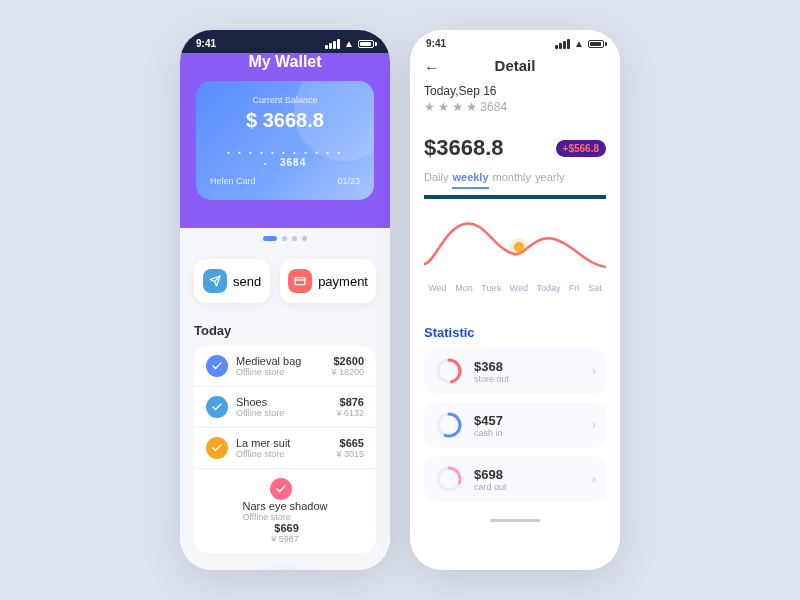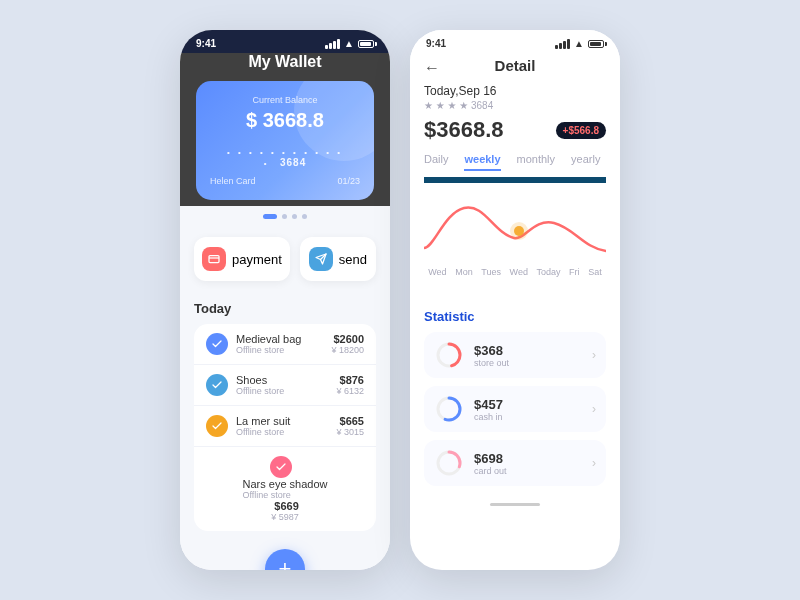--- a/index.html
+++ b/index.html
@@ -91,22 +91,22 @@
       left: 1px;
       top: 1px;
       bottom: 1px;
       width: 80%;
       background: currentColor;
       border-radius: 1px;
     }
 
     
     .wallet-header {
-      background: #404040;
-      padding: 0 16px 6px;
+      background: #8b5cf6;
+      padding: 0 16px 28px;
       color: #fff;
       text-align: center;
     }
     .wallet-title {
       font-size: 16px;
       font-weight: 600;
       padding-bottom: 10px;
     }
     .card-container {
       background: linear-gradient(135deg, #5b8cff 0%, #7aa8ff 60%, #a8c4ff 100%);
@@ -330,48 +330,48 @@
     .detail-body {
       padding: 0 14px;
       background: #fff;
     }
     .detail-date {
       font-size: 12px;
       font-weight: 500;
       color: #333;
     }
     .detail-card-num {
-      font-size: 10px;
+      font-size: 12px;
       color: #aab;
-      margin: 2px 0 6px;
+      margin: 2px 0 21px;
     }
     .detail-amount-row {
       display: flex;
       align-items: center;
       justify-content: space-between;
       margin-bottom: 10px;
     }
     .detail-amount {
       font-size: 22px;
       font-weight: 700;
       color: #333;
     }
     .detail-badge {
-      background: #0f172a;
+      background: #4c1d95;
       color: #ff6b6b;
       font-size: 10px;
       font-weight: 600;
       padding: 3px 7px;
       border-radius: 10px;
     }
     .detail-tabs {
       display: flex;
-      gap: 16px;
+      gap: 4px;
       margin-bottom: 10px;
-      border-bottom: 6px solid #0c4a6e;
+      border-bottom: 4px solid #0c4a6e;
       padding-bottom: 6px;
     }
     .detail-tab {
       font-size: 11px;
       color: #aab;
       cursor: pointer;
       padding-bottom: 4px;
     }
     .detail-tab.active {
       color: #5b8cff;
@@ -489,36 +489,36 @@
 
     <div class="card-indicator">
       <div class="dot active"></div>
       <div class="dot"></div>
       <div class="dot"></div>
       <div class="dot"></div>
     </div>
 
     <div class="action-buttons">
       <button class="action-btn">
+        <span class="btn-icon send">
+          <svg width="12" height="12" viewBox="0 0 24 24" fill="none">
+            <path d="M22 2L11 13" stroke="white" stroke-width="2.5" stroke-linecap="round"></path>
+            <path d="M22 2L15 22L11 13L2 9L22 2Z" stroke="white" stroke-width="2.5" stroke-linejoin="round"></path>
+          </svg>
+        </span>
+        <span>send</span>
+      </button>
+      <button class="action-btn">
         <span class="btn-icon payment">
           <svg width="12" height="12" viewBox="0 0 24 24" fill="none">
             <rect x="2" y="5" width="20" height="14" rx="2" stroke="white" stroke-width="2.5"></rect>
             <line x1="2" y1="10" x2="22" y2="10" stroke="white" stroke-width="2.5"></line>
           </svg>
         </span>
         <span>payment</span>
-      </button>
-      <button class="action-btn">
-        <span class="btn-icon send">
-          <svg width="12" height="12" viewBox="0 0 24 24" fill="none">
-            <path d="M22 2L11 13" stroke="white" stroke-width="2.5" stroke-linecap="round"></path>
-            <path d="M22 2L15 22L11 13L2 9L22 2Z" stroke="white" stroke-width="2.5" stroke-linejoin="round"></path>
-          </svg>
-        </span>
-        <span>send</span>
       </button>
     </div>
 
     <div class="transactions">
       <div class="section-title">Today</div>
       <div class="transaction-list">
 
         <div class="transaction-item">
           <div class="t-icon blue">
             <svg width="12" height="12" viewBox="0 0 24 24" fill="none">

